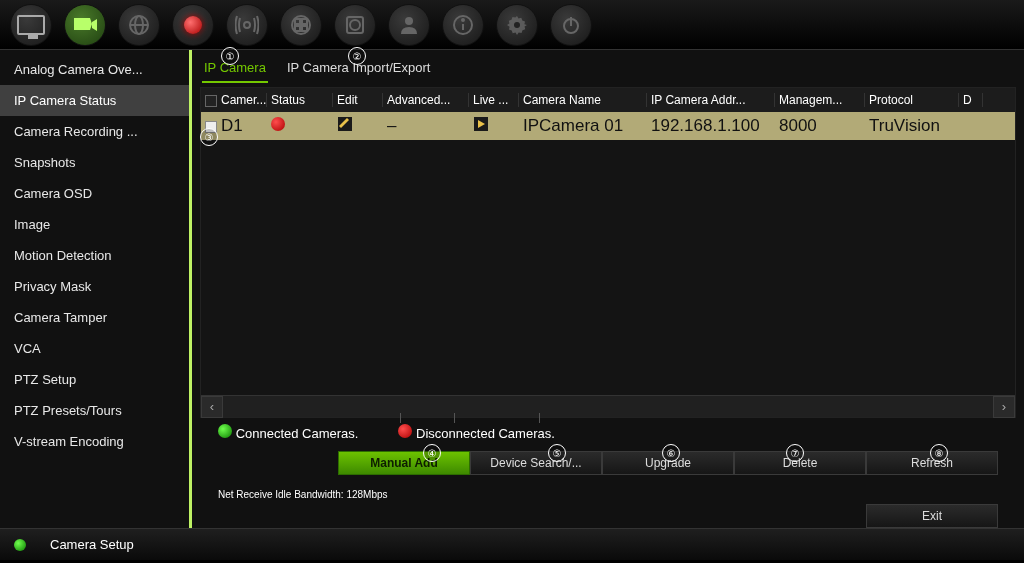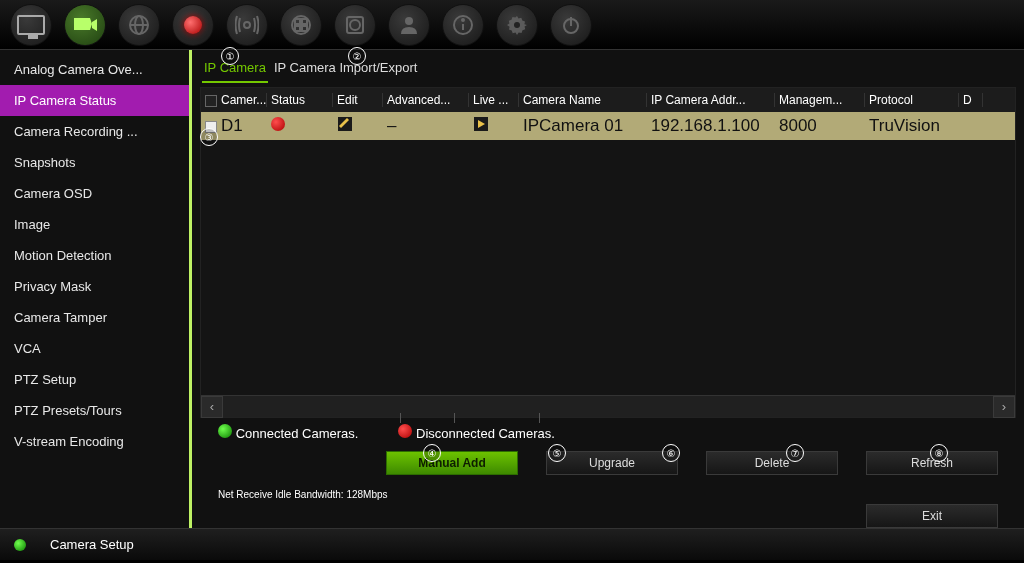--- a/index.html
+++ b/index.html
@@ -50,34 +50,34 @@
     background: #111;
     padding: 4px 0;
     border-right: 3px solid #bef264;
   }
   .sidebar-item {
     padding: 8px 14px;
     color: #e8e8e8;
     cursor: default;
   }
   .sidebar-item.active {
-    background: #a21caf;
+    background: #404040;
     color: #fff;
   }
   .main {
     flex: 1;
     background: #111;
     display: flex;
     flex-direction: column;
     padding: 0 8px;
     position: relative;
   }
   .tabs {
     display: flex;
-    gap: 4px;
+    gap: 17px;
     padding: 4px 2px 0 2px;
   }
   .tab {
     padding: 6px 2px;
     color: #ddd;
     cursor: pointer;
   }
   .tab.active {
     color: #74c800;
     border-bottom: 2px solid #74c800;
@@ -138,21 +138,21 @@
   .hs-tick { position:absolute; width:1px; height:10px; background:#555; top:6px; }
   .legend {
     display: flex;
     gap: 40px;
     padding: 6px 18px;
     align-items: flex-start;
   }
   .actions {
     display: flex;
     justify-content: flex-end;
-    gap: 28px;
+    gap: 0;
     padding: 4px 18px;
   }
   .btn {
     min-width: 132px;
     height: 24px;
     background: linear-gradient(#2b2b2b, #161616);
     border: 1px solid #3a3a3a;
     color: #ddd;
     display: flex;
     align-items:center;
@@ -345,20 +345,23 @@
     <div class="legend">
       <span><span class="status-dot green"></span> <span>Connected Cameras.</span></span>
       <span><span class="status-dot"></span> <span>Disconnected Cameras.</span></span>
     </div>
 
     <div class="actions">
       <div class="btn primary">
           <span>Manual Add</span>
         </div>
       <div class="btn">
+          <span>Device Search/...</span>
+        </div>
+      <div class="btn">
           <span>Upgrade</span>
         </div>
       <div class="btn">
           <span>Delete</span>
         </div>
       <div class="btn">
           <span>Refresh</span>
         </div>
     </div>
 

